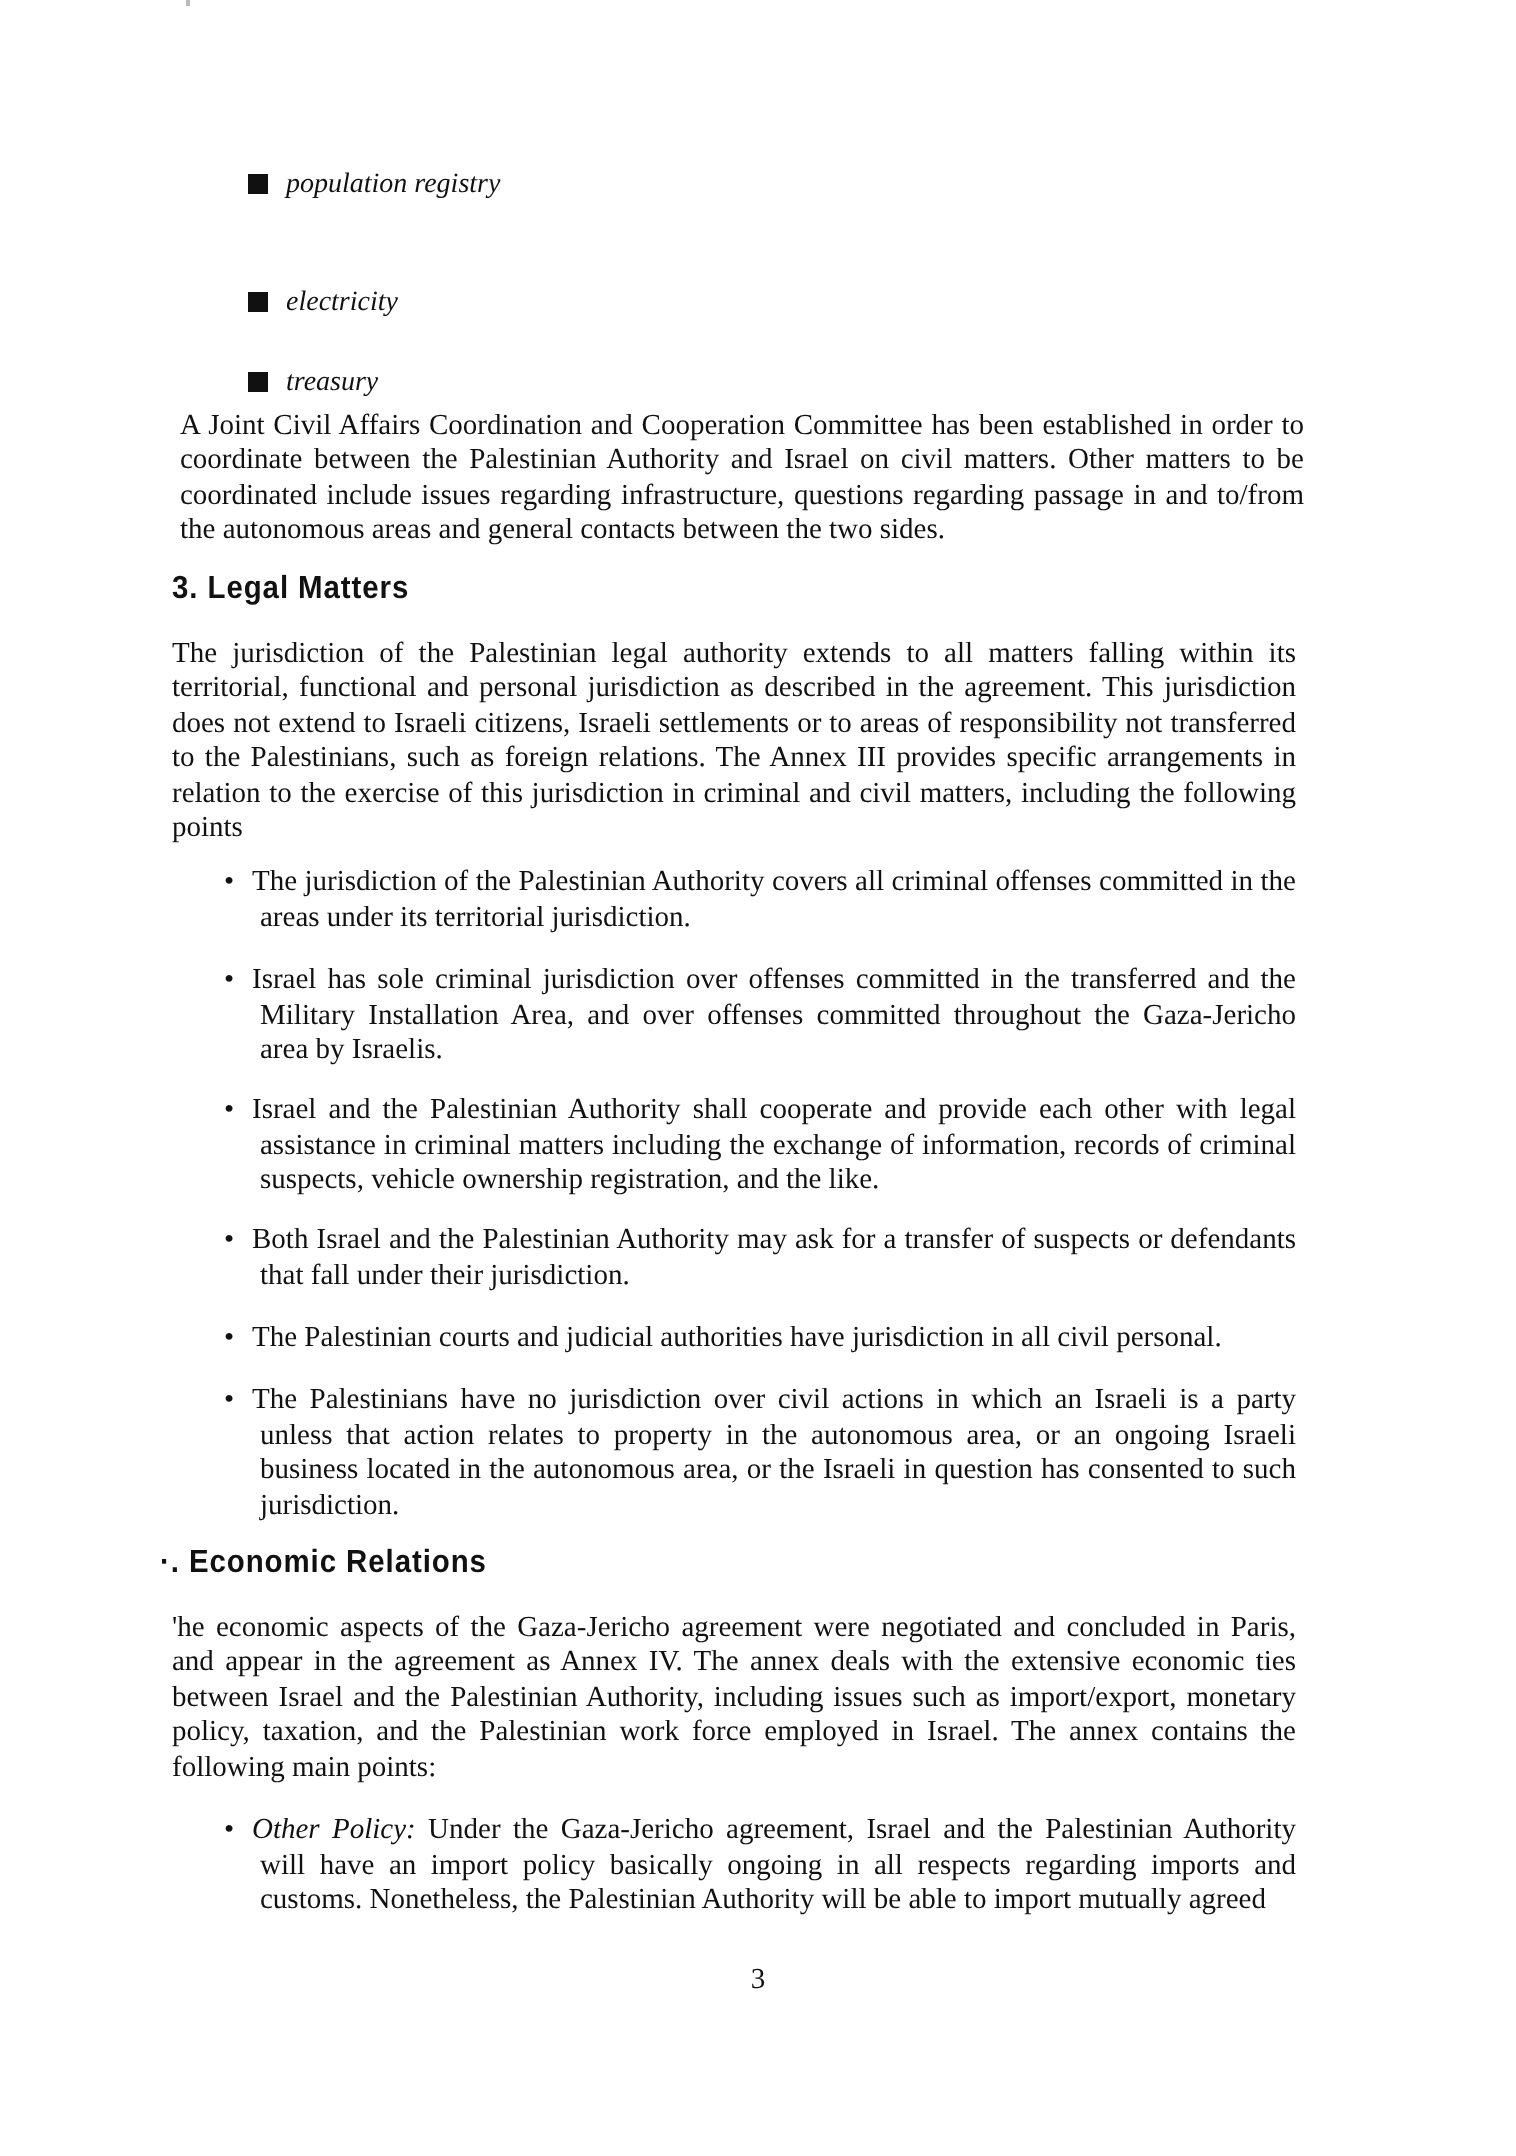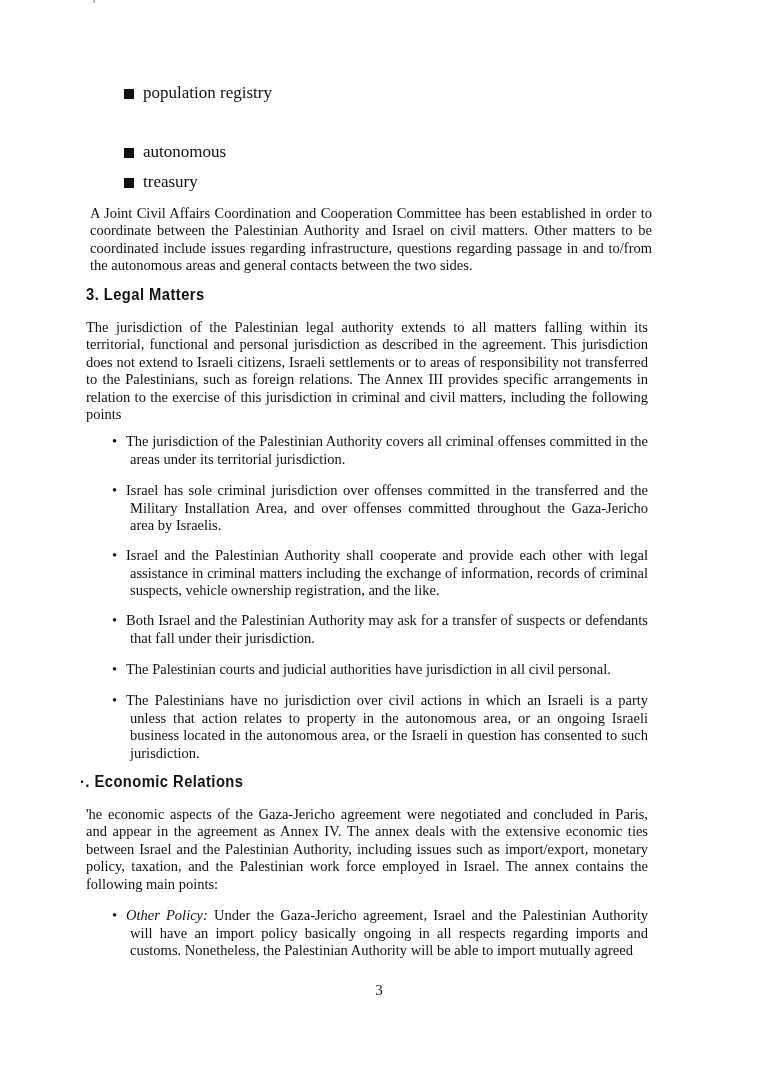--- a/index.html
+++ b/index.html
@@ -1,42 +1,42 @@
 <!DOCTYPE html>
 <html><head>
 <meta charset="utf-8">
 <style>
   html, body { margin: 0; padding: 0; background: #ffffff; }
   body { width: 758px; height: 1078px; position: relative; overflow: hidden;
          font-family: "Liberation Serif", "DejaVu Serif", serif; color: #111; }
   .page { position: absolute; left: 0; top: 0; width: 758px; height: 1078px; }
-  .sq-item { position: absolute; left: 124px; font-size: 17px; line-height: 18px; white-space: nowrap; }
+  .sq-item { position: absolute; left: 124px; font-size: 14px; font-style: italic; line-height: 18px; white-space: nowrap; }
   .sq { display: inline-block; width: 10px; height: 10px; background: #111; margin-right: 9px; vertical-align: -1px; }
   .para { position: absolute; left: 86px; width: 562px; font-size: 14.5px; line-height: 17.4px; text-align: justify; }
   .heading { position: absolute; left: 86px; font-size: 16px; font-weight: bold; letter-spacing: 0.5px; font-family: "Liberation Sans", "DejaVu Sans", sans-serif; transform: scaleX(0.92); transform-origin: left; }
   .bul { position: absolute; left: 112px; width: 536px; font-size: 14.5px; line-height: 17.6px; text-align: justify; }
   .bul .dot { position: absolute; left: 0; top: 0; }
   .bul .txt { display: block; padding-left: 18px; text-indent: -4px; }
   .bul .lbl { font-style: italic; }
   .pagenum { position: absolute; left: 0; width: 758px; top: 982px; text-align: center; font-size: 14.5px; }
   .speck { position: absolute; left: 93px; top: 0; width: 2px; height: 3px; background: #bbb; }
 </style>
 </head>
 <body>
 
 <div class="page">
   <div class="speck"></div>
 
   <div class="sq-item" style="top:84px;">
     <span class="sq"></span><span>population registry</span>
   </div>
   <div class="sq-item" style="top:143px;">
-    <span class="sq"></span><span>autonomous</span>
+    <span class="sq"></span><span>electricity</span>
   </div>
-  <div class="sq-item" style="top:173px;text-align:right;">
+  <div class="sq-item" style="top:183px;text-align:right;">
     <span class="sq"></span><span>treasury</span>
   </div>
 
   <p class="para" style="top:201px; margin:4px;">A Joint Civil Affairs Coordination and Cooperation Committee has been established in order to coordinate between the Palestinian Authority and Israel on civil matters. Other matters to be coordinated include issues regarding infrastructure, questions regarding passage in and to/from the autonomous areas and general contacts between the two sides.</p>
 
   <div class="heading" style="top:286px;">3. Legal Matters</div>
 
   <p class="para" style="top:319px; margin:0;">The jurisdiction of the Palestinian legal authority extends to all matters falling within its territorial, functional and personal jurisdiction as described in the agreement. This jurisdiction does not extend to Israeli citizens, Israeli settlements or to areas of responsibility not transferred to the Palestinians, such as foreign relations. The Annex III provides specific arrangements in relation to the exercise of this jurisdiction in criminal and civil matters, including the following points</p>
 
   <div class="bul" style="top:433px;">

